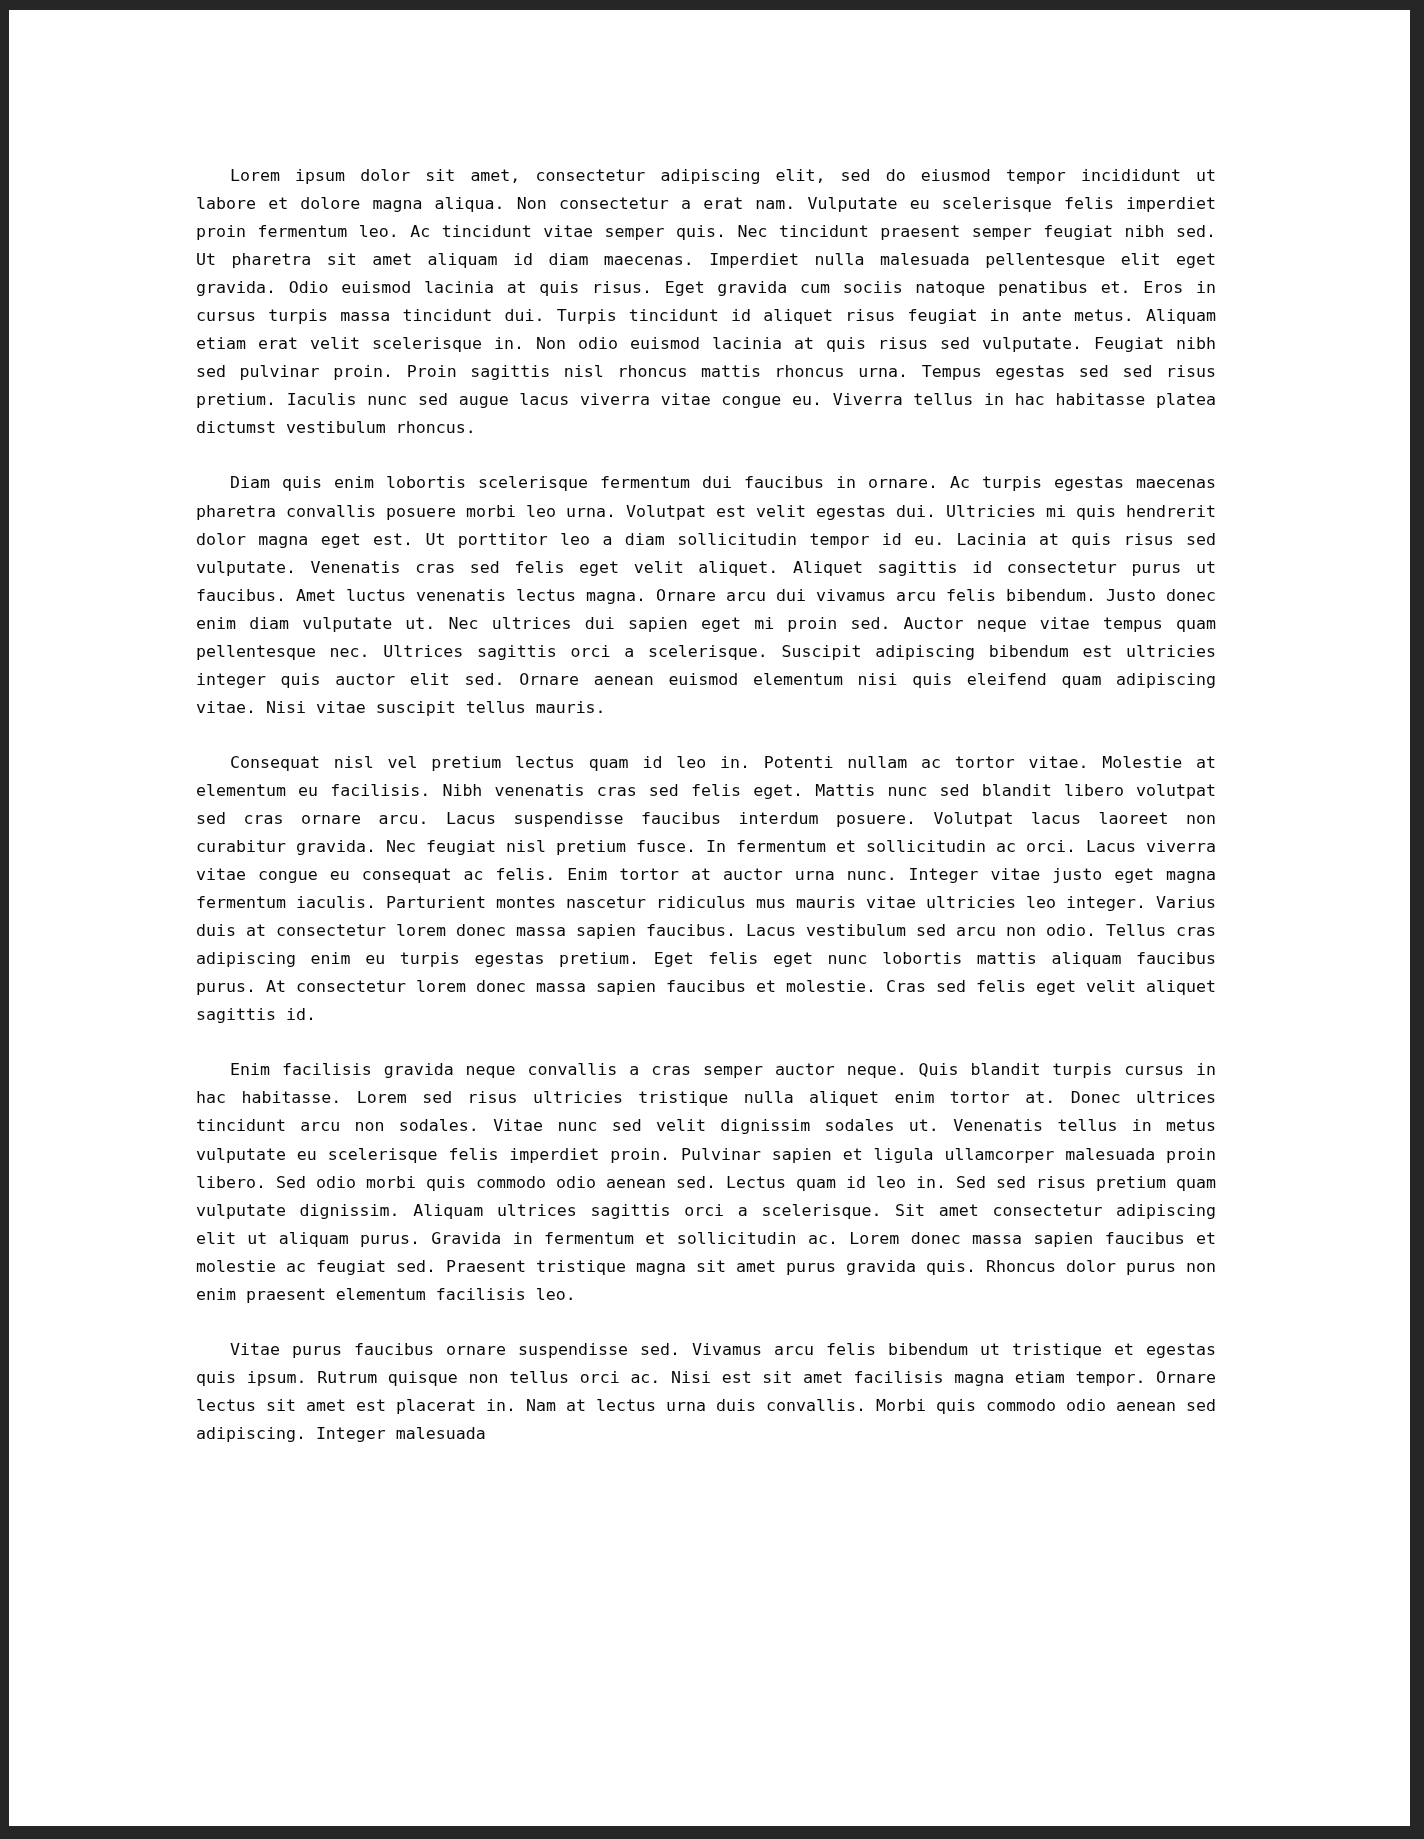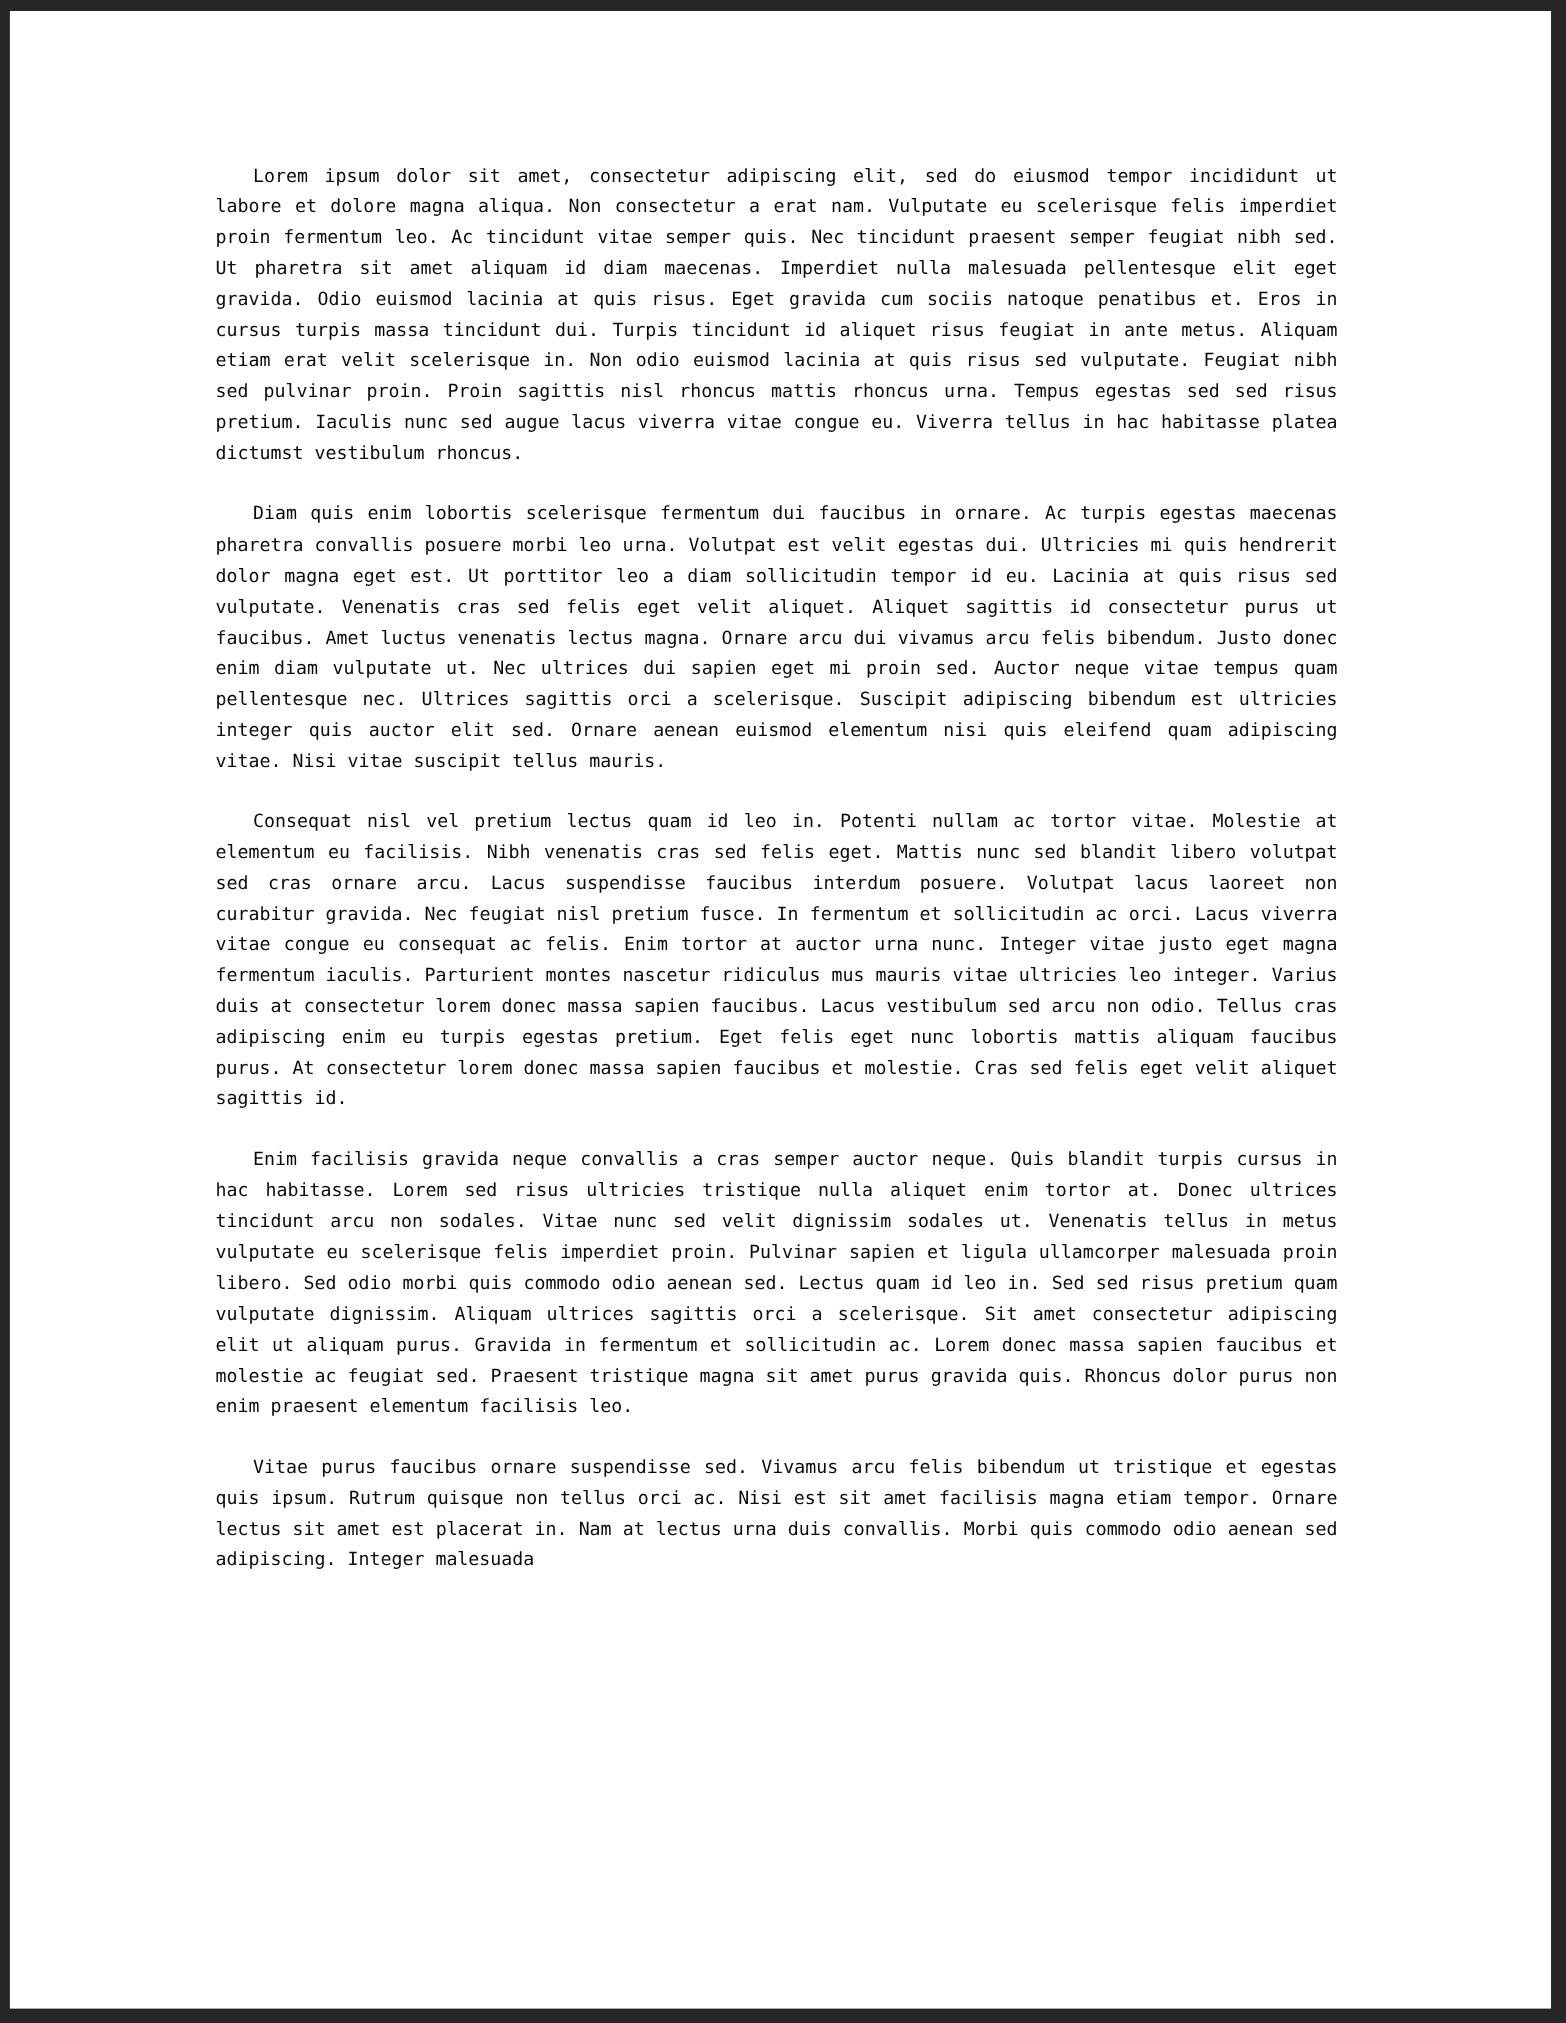--- a/index.html
+++ b/index.html
@@ -29,21 +29,21 @@
     width: 1401px;
     height: 1816px;
     background: #ffffff;
     box-sizing: border-box;
     overflow: hidden;
   }
 
   .page-body {
     position: absolute;
     left: 187px;
-    top: 136px;
+    top: 152px;
     width: 1020px;
   }
 
   .doc-paragraph {
     margin: 0 0 27px 0;
     text-indent: 2.05em;
     text-align: justify;
     text-justify: inter-word;
     font-family: "DejaVu Sans Mono", monospace;
     font-size: 16.6px;

